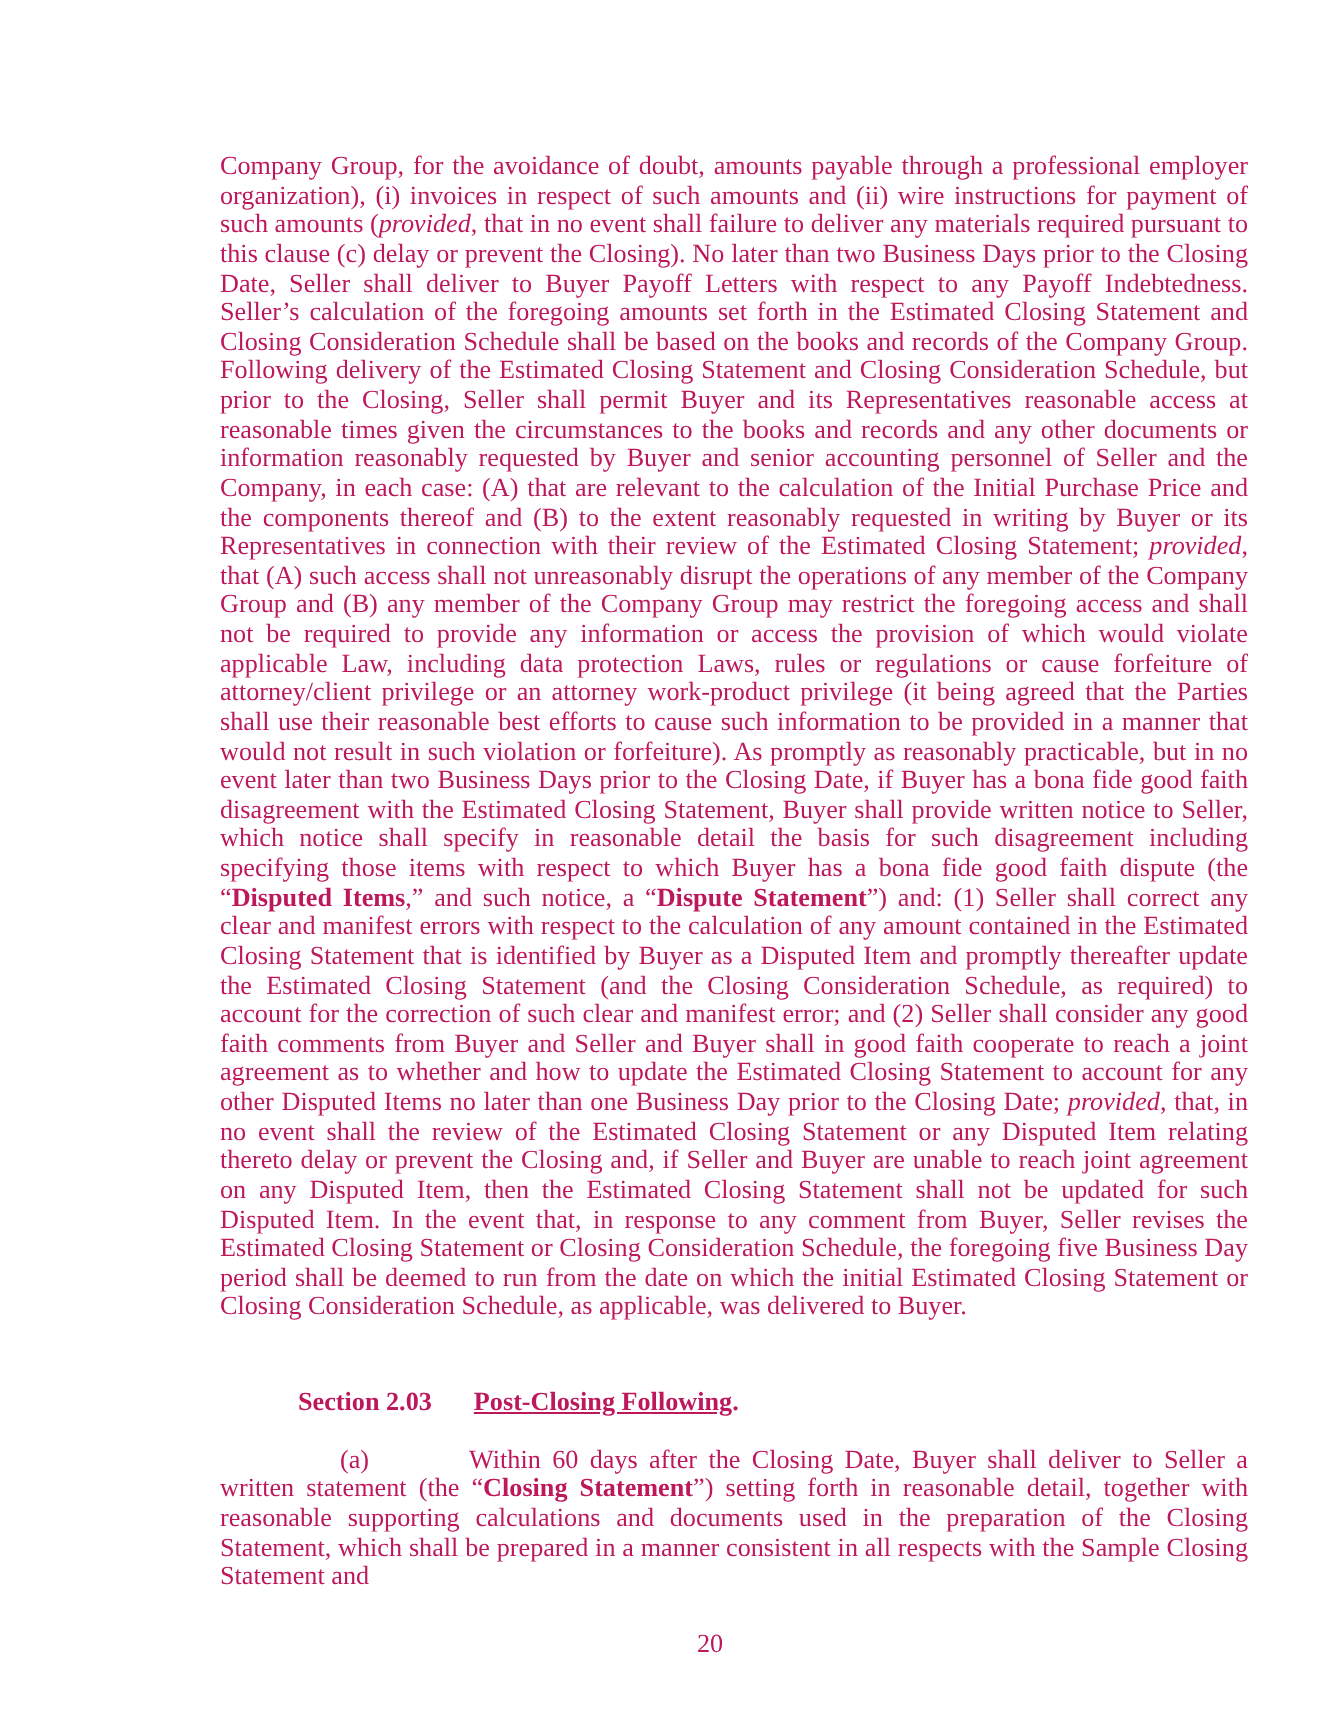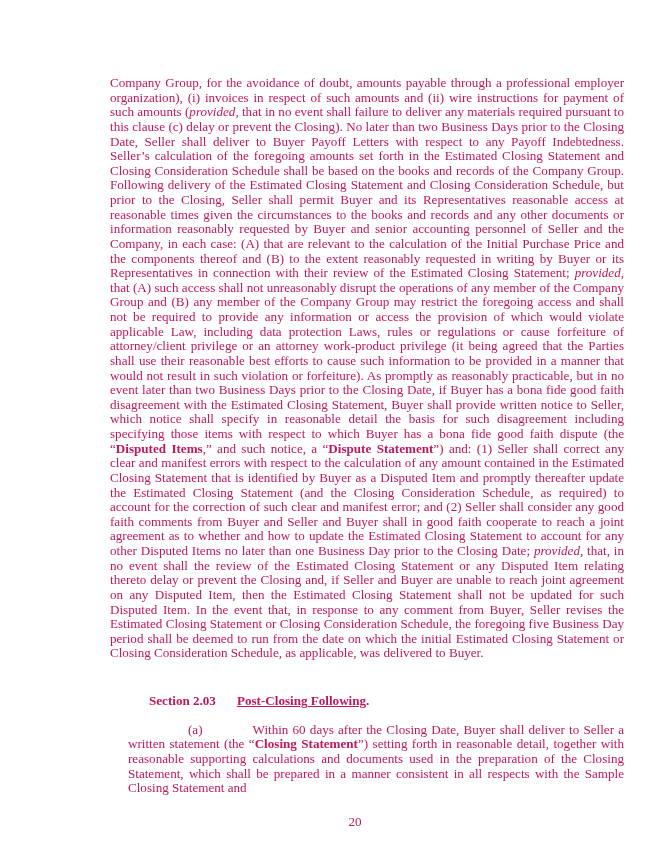--- a/index.html
+++ b/index.html
@@ -29,21 +29,21 @@
   .b { font-weight: bold; text-align: right; }
   .i { font-style: italic; }
   .u { text-decoration: underline; }
   .heading {
     margin-top: 33px;
     margin-bottom: 14px;
     text-indent: 39px;
     text-align: left;
   }
   .htab { display: inline-block; width: 21px; }
-  .para-a { text-indent: 60px; margin-left: 18px; }
+  .para-a { text-indent: 60px; }
   .ptab { display: inline-block; width: 50px; }
   .page-number {
     position: absolute;
     bottom: 37px;
     left: 4px;
     width: 100%;
     text-align: center;
   }
 </style>
 </head>

